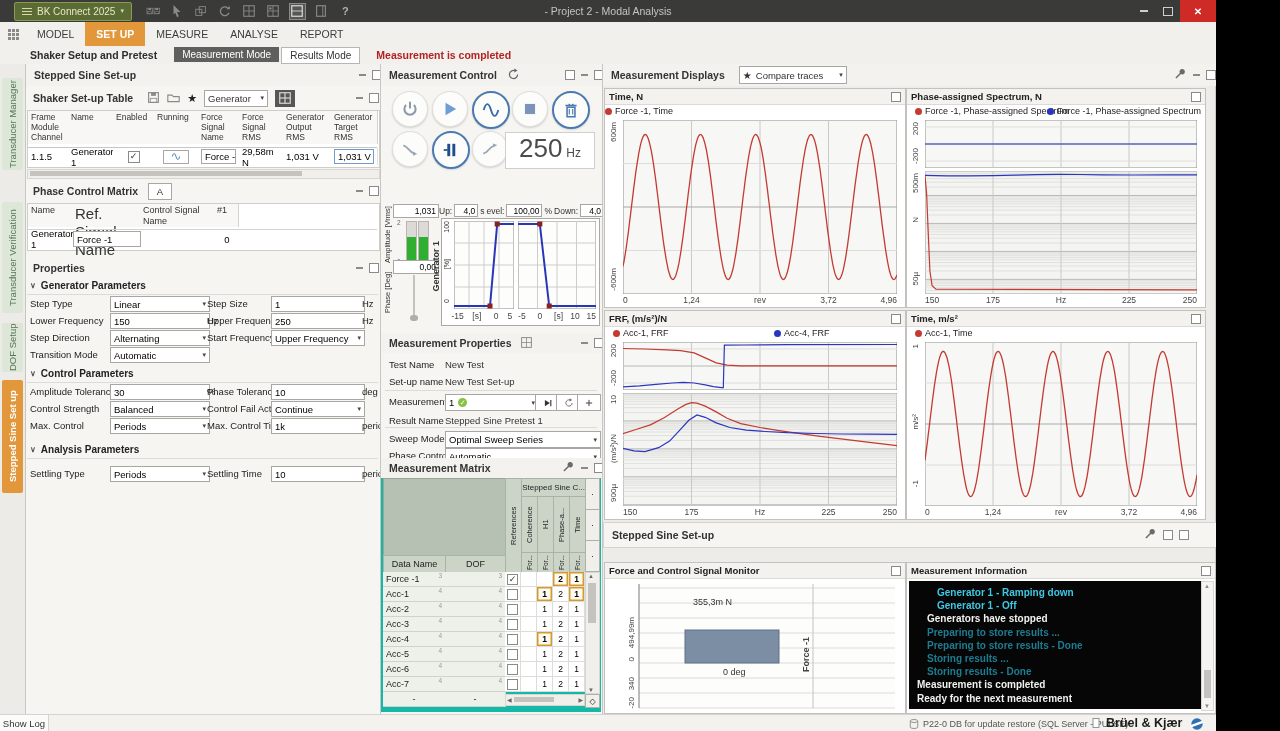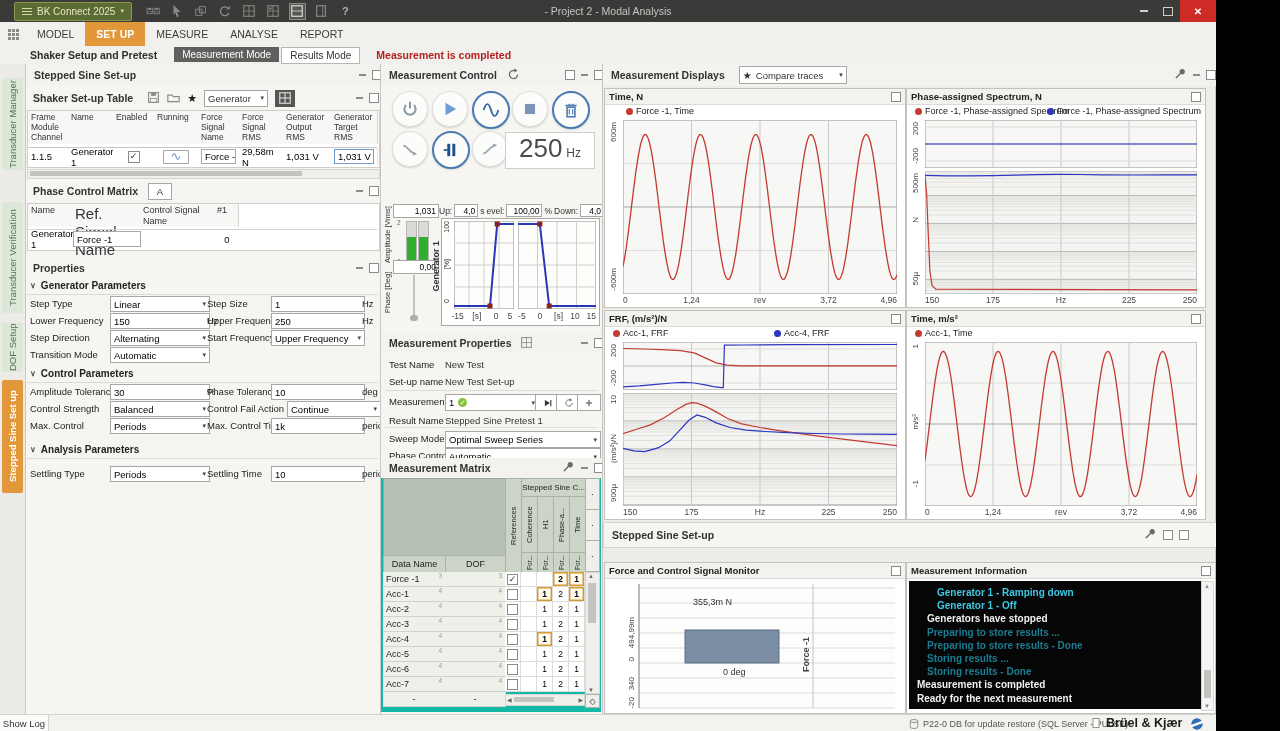--- a/index.html
+++ b/index.html
@@ -381,21 +381,21 @@
       <div class="inpbox abs" style="left: 244px; top: 104px; width: 86px; height: 14px;">
         <div>10</div>
       </div>
       <div class="punit abs" style="left: 332px; top: 106px;">deg</div>
       <div class="plabel abs" style="left: 3px; top: 123px; width: 80px;">Control Strength</div>
       <div class="sel abs" style="left: 83px; top: 121px; width: 92px; height: 14px;">
         <div>Balanced</div>
         <div class="ar">▾</div>
       </div>
       <div class="plabel abs" style="left: 180px; top: 123px; width: 64px;">Control Fail Action</div>
-      <div class="sel abs" style="left: 244px; top: 121px; width: 86px; height: 14px; margin-left: 16px;">
+      <div class="sel abs" style="left: 244px; top: 121px; width: 86px; height: 14px;">
         <div>Continue</div>
         <div class="ar">▾</div>
       </div>
       <div class="plabel abs" style="left: 3px; top: 140px; width: 80px;">Max. Control</div>
       <div class="sel abs" style="left: 83px; top: 138px; width: 92px; height: 14px;">
         <div>Periods</div>
         <div class="ar">▾</div>
       </div>
       <div class="plabel abs" style="left: 180px; top: 140px; width: 64px;">Max. Control Time</div>
       <div class="inpbox abs" style="left: 244px; top: 138px; width: 86px; height: 14px;">
@@ -785,21 +785,21 @@
         <span class="h-sq"></span>
       </span>
   </div>
 
   <div class="chart" style="left:604px;top:88px;width:300px;height:218px;">
     <div class="cp-title">
         <span>Time, N</span>
         <span class="cp-max"></span>
       </div>
     <div class="cp-body">
-        <div class="leg" style="left: 21px; align-items: center;">
+        <div class="leg" style="left: 0; align-items: center;">
           <div class="dot" style="background: rgb(196, 58, 48);"></div>
           <div>Force -1, Time</div>
         </div>
         <svg width="274" height="174" style="position:absolute;left:18px;top:15px">
           <rect x="0" y="0" width="274" height="174" fill="#f7f7f5" stroke="#8f8f8d"></rect>
           <line x1="68.5" y1="0" x2="68.5" y2="174" stroke="#c9c9c7" stroke-width="1"></line>
           <line x1="137" y1="0" x2="137" y2="174" stroke="#c9c9c7" stroke-width="1"></line>
           <line x1="205.5" y1="0" x2="205.5" y2="174" stroke="#c9c9c7" stroke-width="1"></line>
           <line x1="0" y1="43.5" x2="274" y2="43.5" stroke="#dddddb" stroke-width="1"></line>
           <line x1="0" y1="130.5" x2="274" y2="130.5" stroke="#dddddb" stroke-width="1"></line>

